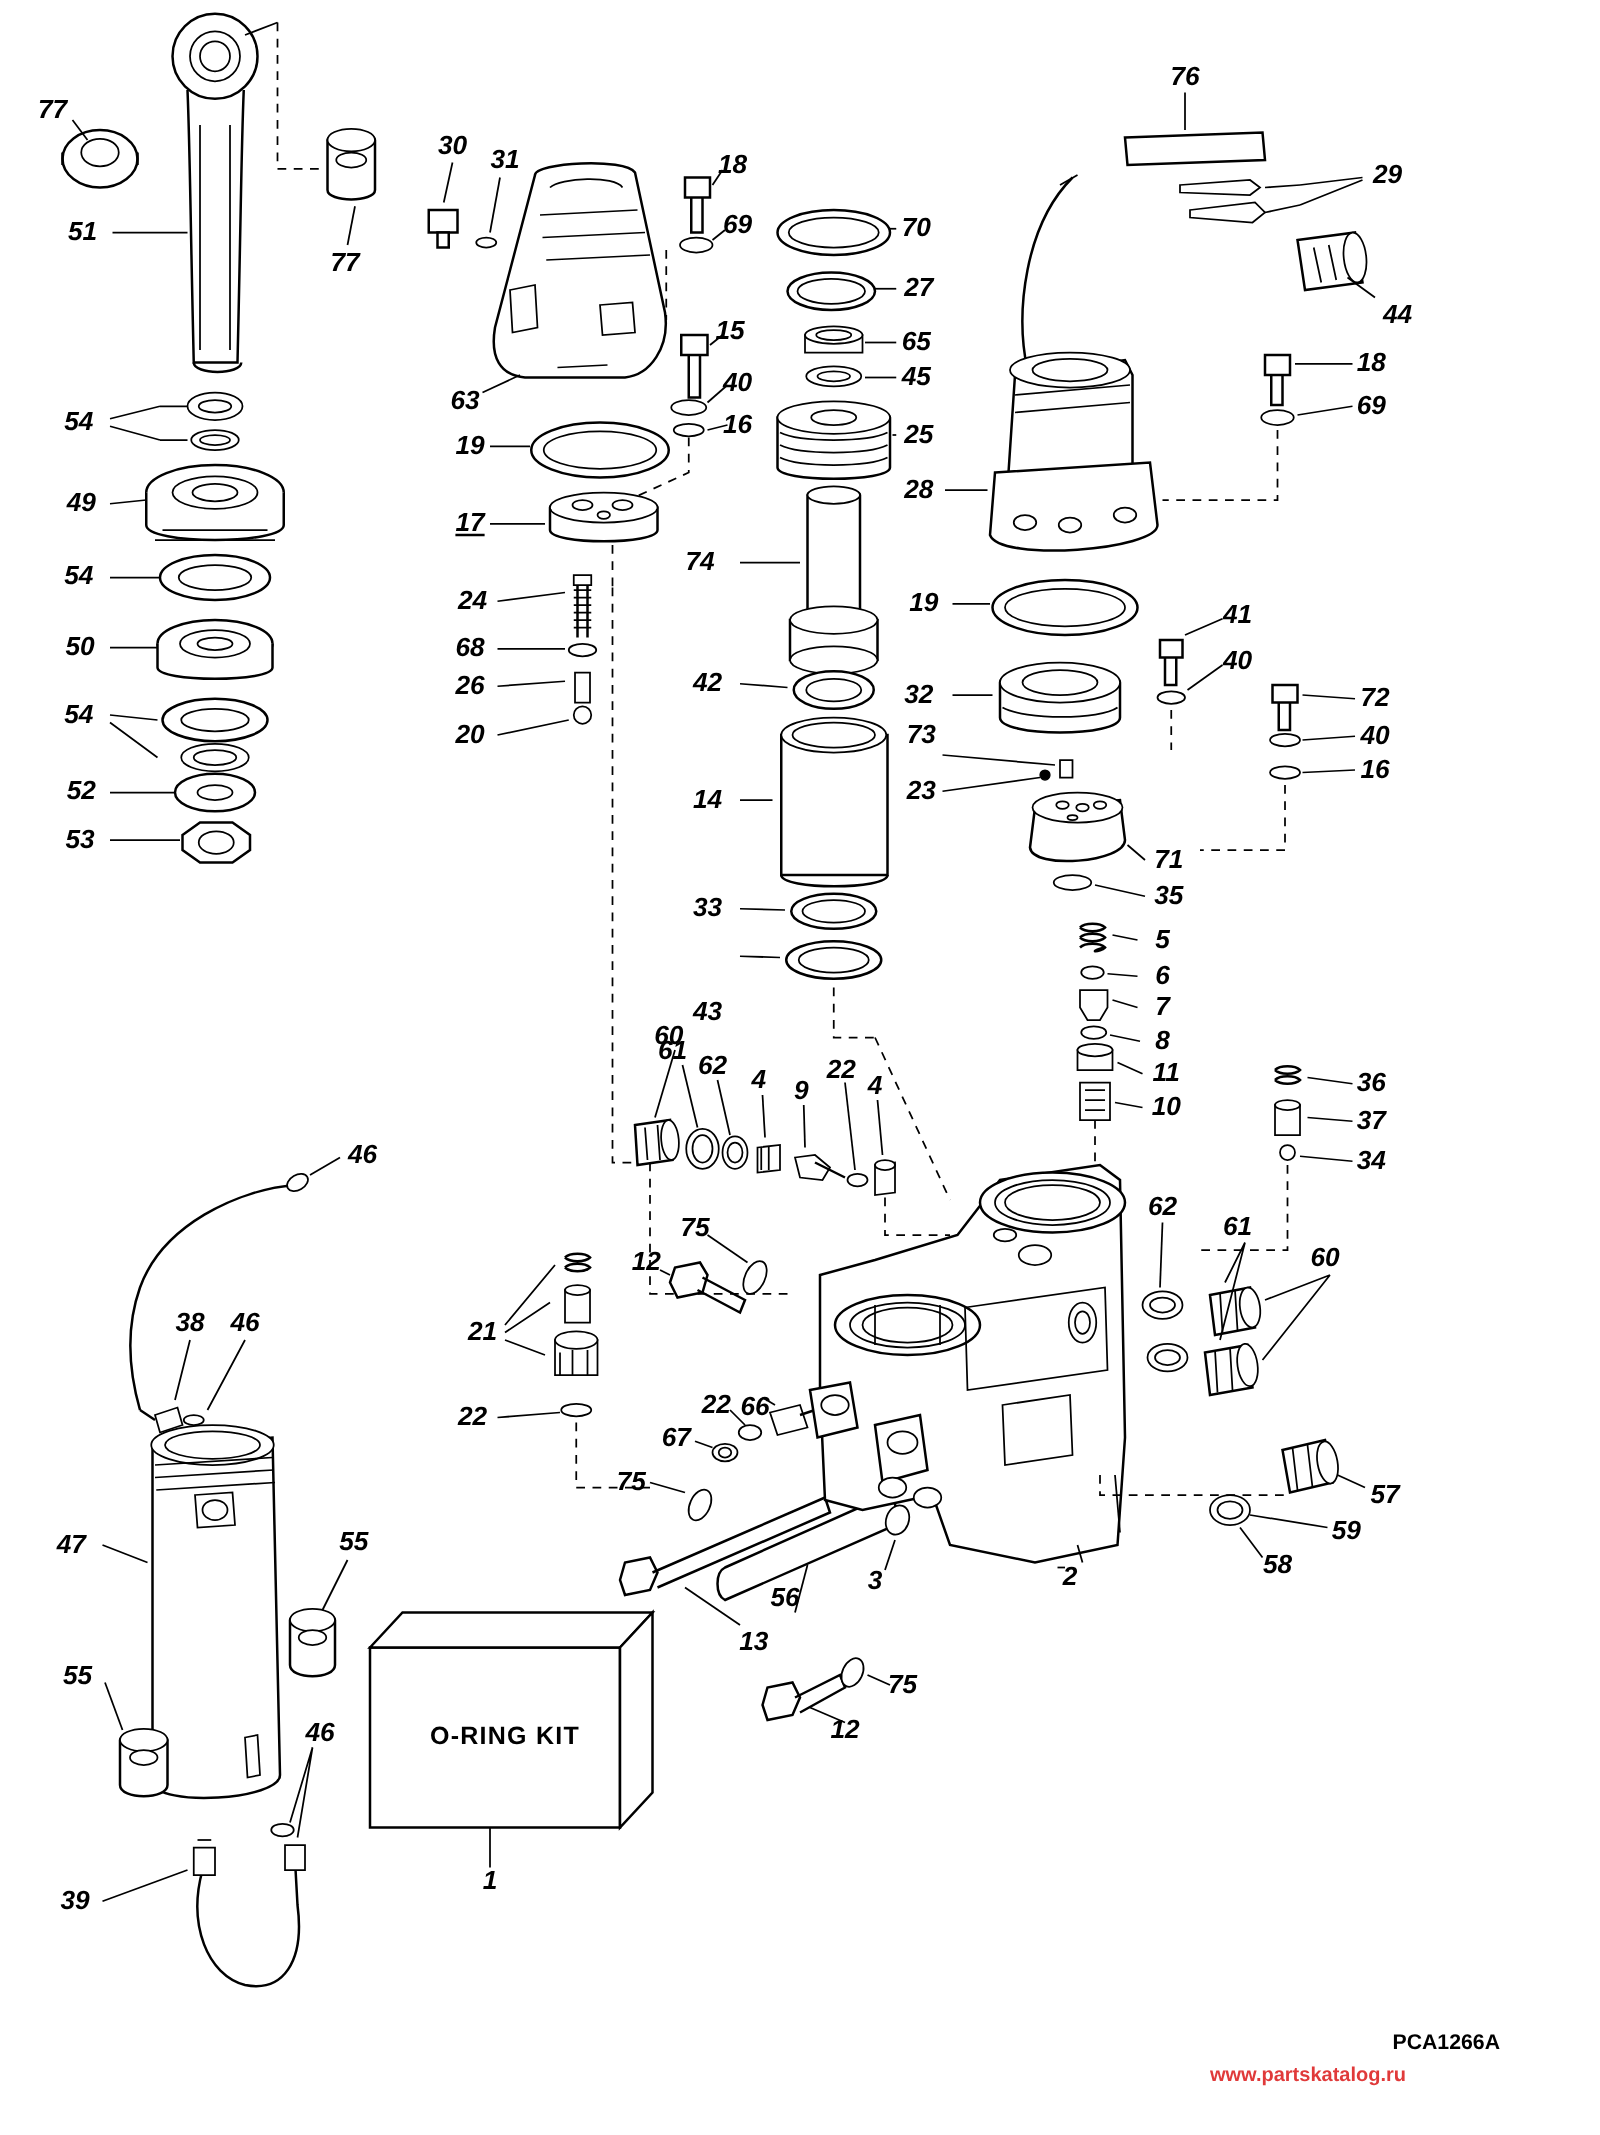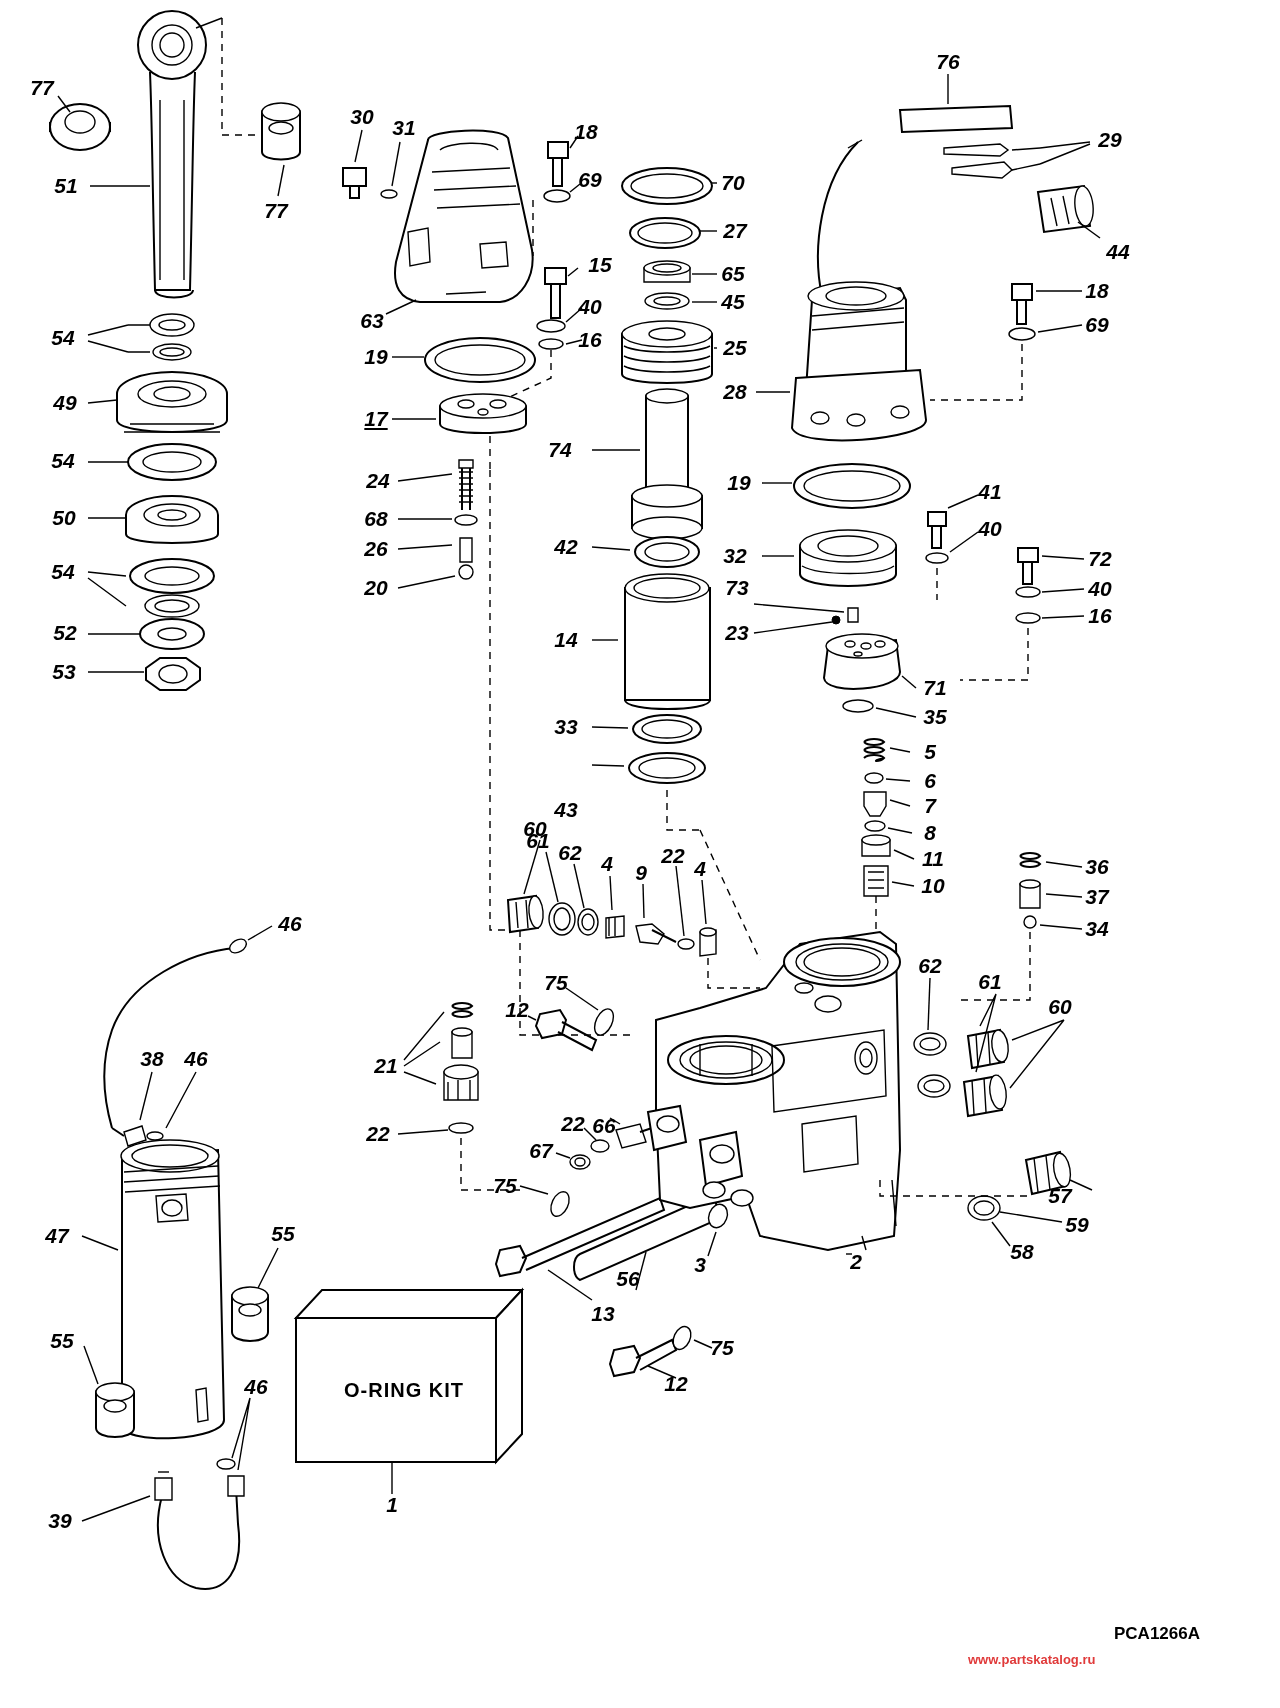--- a/index.html
+++ b/index.html
@@ -47,21 +47,21 @@
     font-family: "Liberation Sans", sans-serif;
     font-weight: bold;
     font-size: 17px;
     color: #000000;
     white-space: nowrap;
   }
   .watermark {
     position: absolute;
     font-family: "Liberation Sans", sans-serif;
     font-weight: bold;
-    font-size: 13px;
+    font-size: 16px;
     color: #e03a3a;
     white-space: nowrap;
     letter-spacing: 0px;
   }
 </style>
 </head>
 <body>
 
 <div id="page">
 
@@ -548,21 +548,21 @@
       <div class="callout italic" style="left: 66px; top: 186px;">51</div>
       <div class="callout italic" style="left: 276px; top: 211px;">77</div>
       <div class="callout italic" style="left: 362px; top: 117px;">30</div>
       <div class="callout italic" style="left: 404px; top: 128px;">31</div>
       <div class="callout italic" style="left: 586px; top: 132px;">18</div>
       <div class="callout italic" style="left: 590px; top: 180px;">69</div>
       <div class="callout italic" style="left: 733px; top: 183px;">70</div>
       <div class="callout italic" style="left: 735px; top: 231px;">27</div>
       <div class="callout italic" style="left: 733px; top: 274px;">65</div>
       <div class="callout italic" style="left: 733px; top: 302px;">45</div>
-      <div class="callout italic" style="left: 584px; top: 265px; margin-left: 16px;">15</div>
+      <div class="callout italic" style="left: 584px; top: 265px;">15</div>
       <div class="callout italic" style="left: 590px; top: 307px;">40</div>
       <div class="callout italic" style="left: 590px; top: 340px;">16</div>
       <div class="callout italic" style="left: 372px; top: 321px;">63</div>
       <div class="callout italic" style="left: 735px; top: 348px;">25</div>
       <div class="callout italic" style="left: 376px; top: 357px;">19</div>
       <div class="callout italic" style="left: 63px; top: 338px;">54</div>
       <div class="callout italic" style="left: 65px; top: 403px;">49</div>
       <div class="callout italic" style="left: 63px; top: 461px;">54</div>
       <div class="callout italic" style="left: 64px; top: 518px;">50</div>
       <div class="callout italic" style="left: 63px; top: 572px;">54</div>
@@ -627,21 +627,21 @@
       <div class="callout italic" style="left: 505px; top: 1186px;">75</div>
       <div class="callout italic" style="left: 57px; top: 1236px; font-style: italic;">47</div>
       <div class="callout italic" style="left: 283px; top: 1234px;">55</div>
       <div class="callout italic" style="left: 62px; top: 1341px;">55</div>
       <div class="callout italic" style="left: 256px; top: 1387px;">46</div>
       <div class="callout italic" style="left: 60px; top: 1521px;">39</div>
       <div class="callout italic" style="left: 603px; top: 1314px; text-align: center;">13</div>
       <div class="callout italic" style="left: 628px; top: 1279px;">56</div>
       <div class="callout italic" style="left: 700px; top: 1265px;">3</div>
       <div class="callout italic" style="left: 856px; top: 1262px;">2</div>
-      <div class="callout italic" style="left: 1060px; top: 1196px;">57</div>
+      <div class="callout italic" style="left: 1108px; top: 1196px;">57</div>
       <div class="callout italic" style="left: 1077px; top: 1225px;">59</div>
       <div class="callout italic" style="left: 1022px; top: 1252px;">58</div>
       <div class="callout italic" style="left: 676px; top: 1384px;">12</div>
       <div class="callout italic" style="left: 722px; top: 1348px;">75</div>
       <div class="callout italic" style="left: 392px; top: 1505px;">1</div>
     </div>
 
   <div class="kit-label" style="left:404px; top:1390px;">O-RING KIT</div>
 
   <div class="diagram-code" style="left:1114px; top:1624px;">PCA1266A</div>

